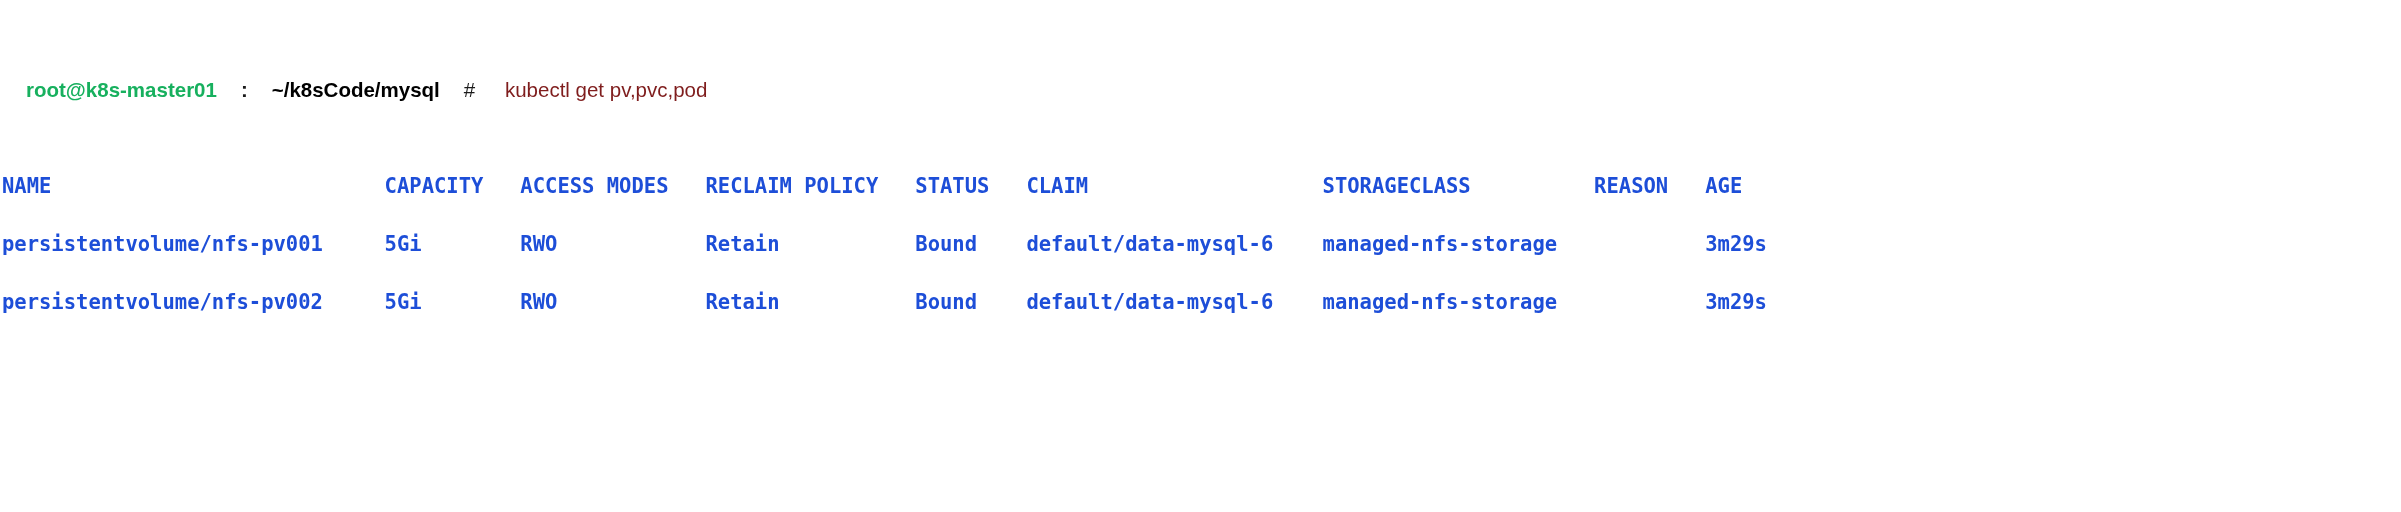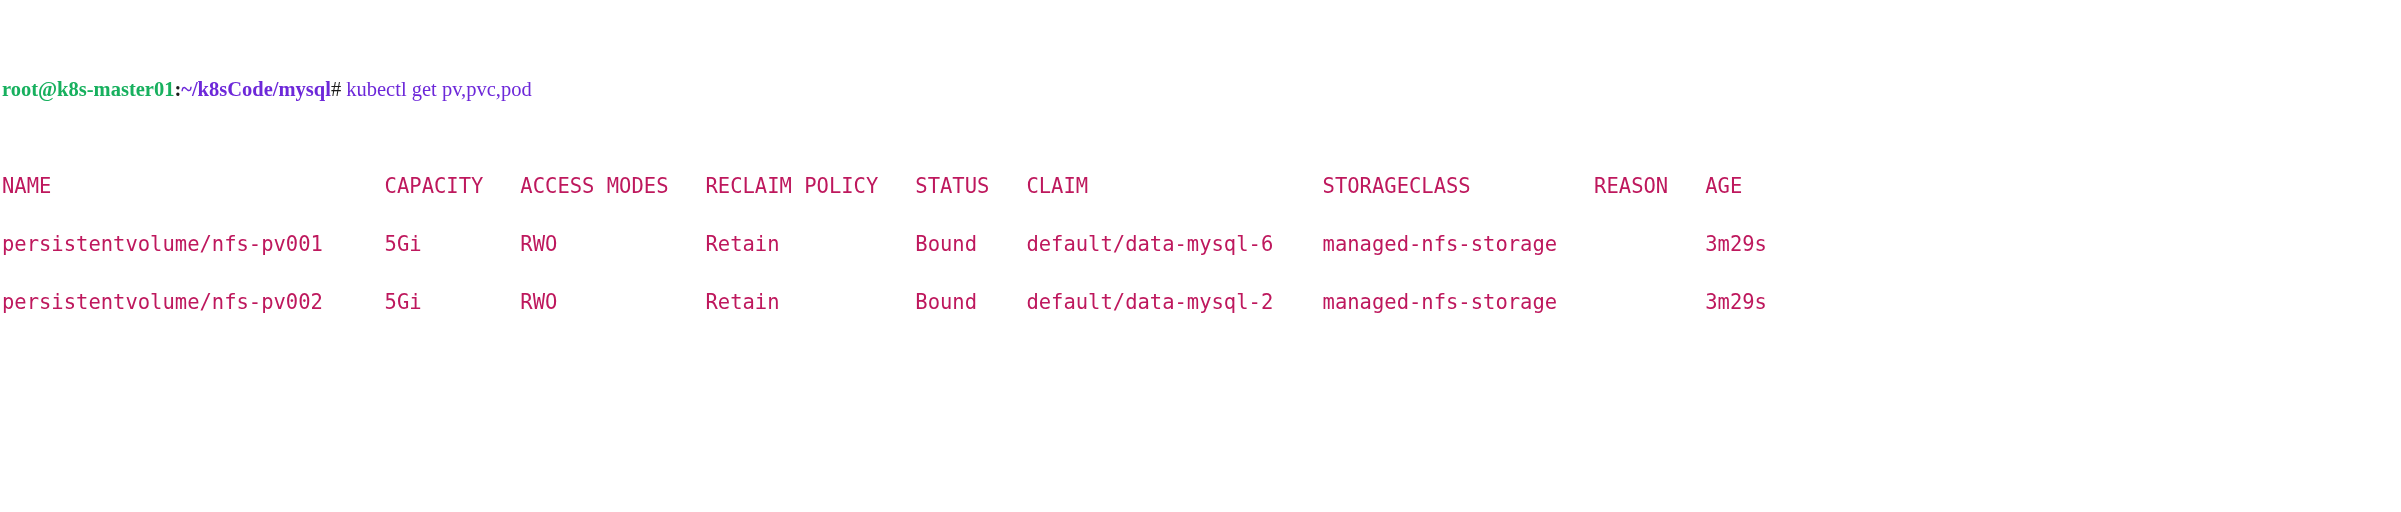--- a/index.html
+++ b/index.html
@@ -36,47 +36,48 @@
 
   .prompt-user {
     color: #17b05e;
     font-weight: bold;
   }
   .prompt-colon {
     color: #1a1a1a;
     font-weight: bold;
   }
   .prompt-path {
-    color: #6d28d9;
+    color: #000000;
     font-weight: bold;
   }
   .prompt-sign {
     color: #1a1a1a;
     font-weight: normal;
   }
   .cmd {
-    color: #6d28d9;
+    color: #7f1d1d;
   }
   .out {
-    color: #be185d;
+    color: #1d4ed8;
+    font-weight: bold;
   }
-  .seg { font-family: Liberation Serif, serif; }
+  .seg { font-family: Liberation Sans, sans-serif; margin-left: 24px; }
 </style>
 </head>
 <body>
 
 <div class="terminal">
 
   
   <div class="line"><span class="prompt-user seg">root@k8s-master01</span><span class="prompt-colon seg">:</span><span class="prompt-path seg">~/k8sCode/mysql</span><span class="prompt-sign seg"># </span><span class="cmd seg">kubectl get pv,pvc,pod</span></div>
 
   
   <div class="line out">NAME                           CAPACITY   ACCESS MODES   RECLAIM POLICY   STATUS   CLAIM                   STORAGECLASS          REASON   AGE</div>
   <div class="line out">persistentvolume/nfs-pv001     5Gi        RWO            Retain           Bound    default/data-mysql-6    managed-nfs-storage            3m29s</div>
-  <div class="line out">persistentvolume/nfs-pv002     5Gi        RWO            Retain           Bound    default/data-mysql-2    managed-nfs-storage            3m29s</div>
+  <div class="line out">persistentvolume/nfs-pv002     5Gi        RWO            Retain           Bound    default/data-mysql-6    managed-nfs-storage            3m29s</div>
 
   <div class="blank"></div>
 
   
   
   
   
   
 
   

